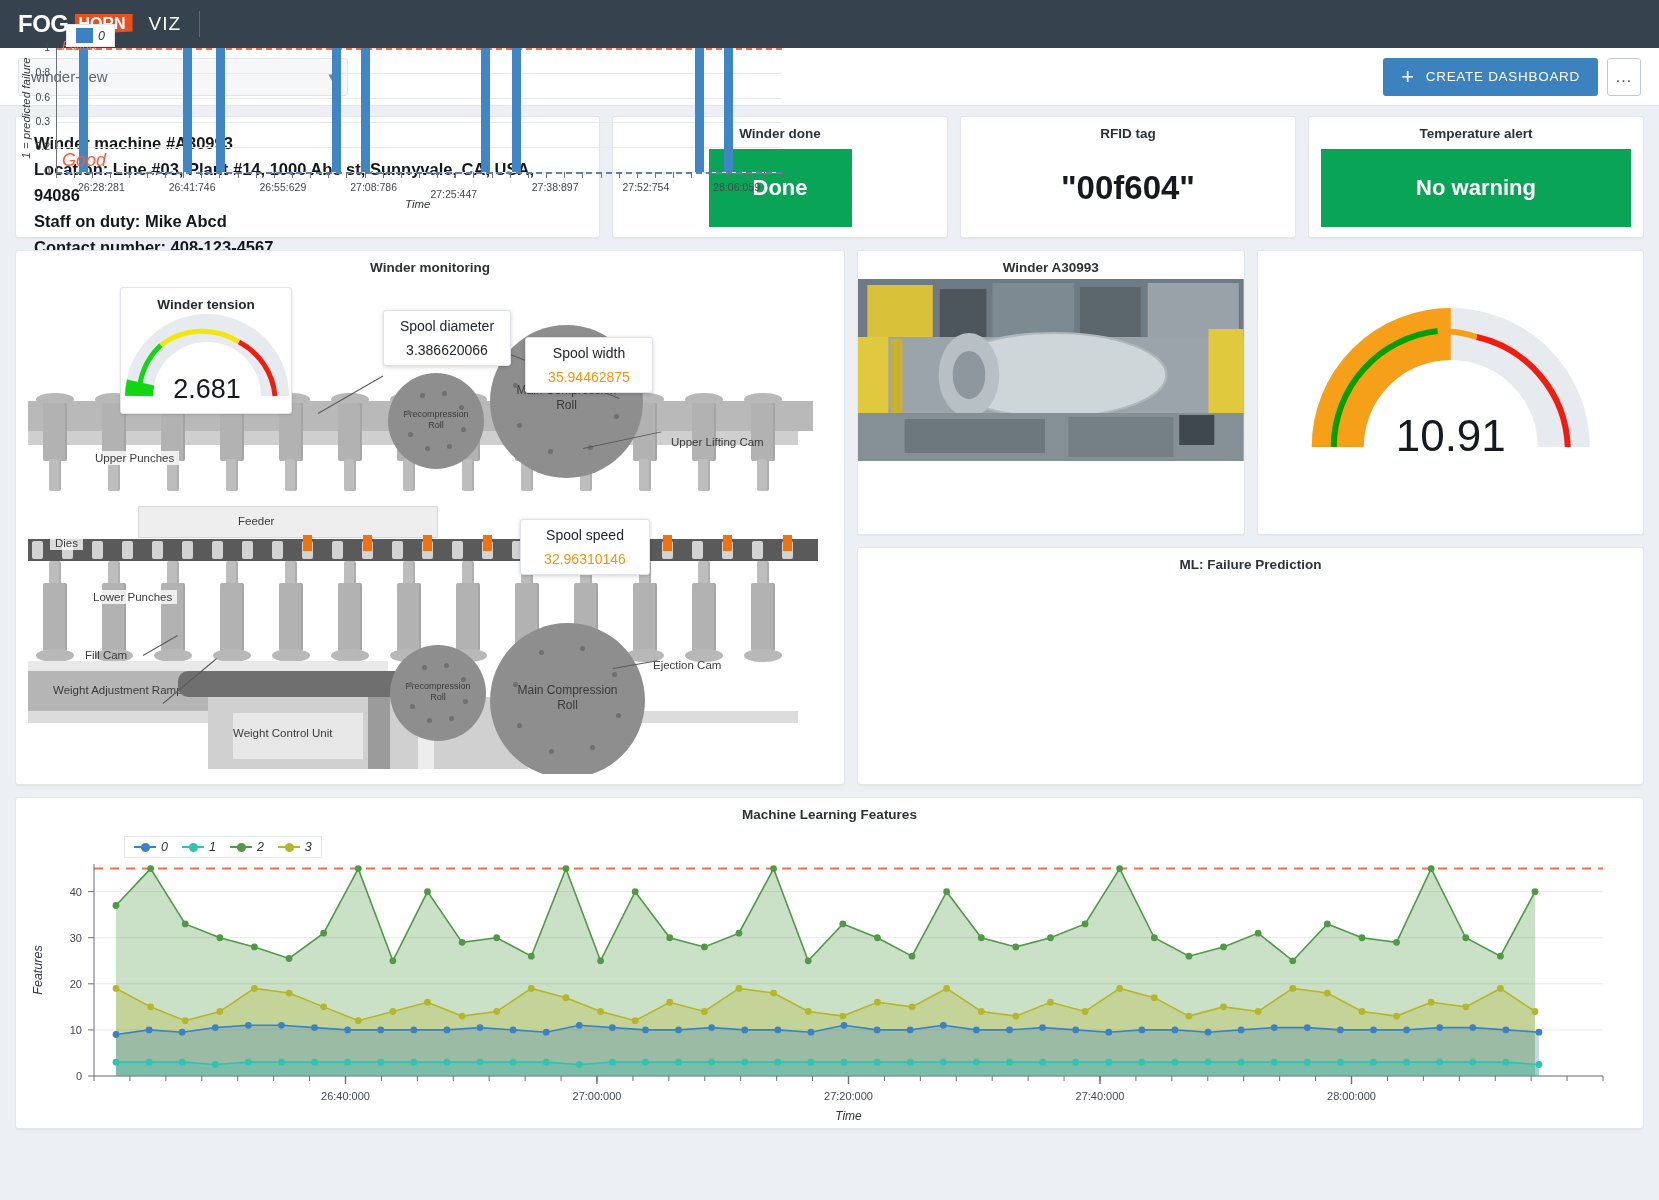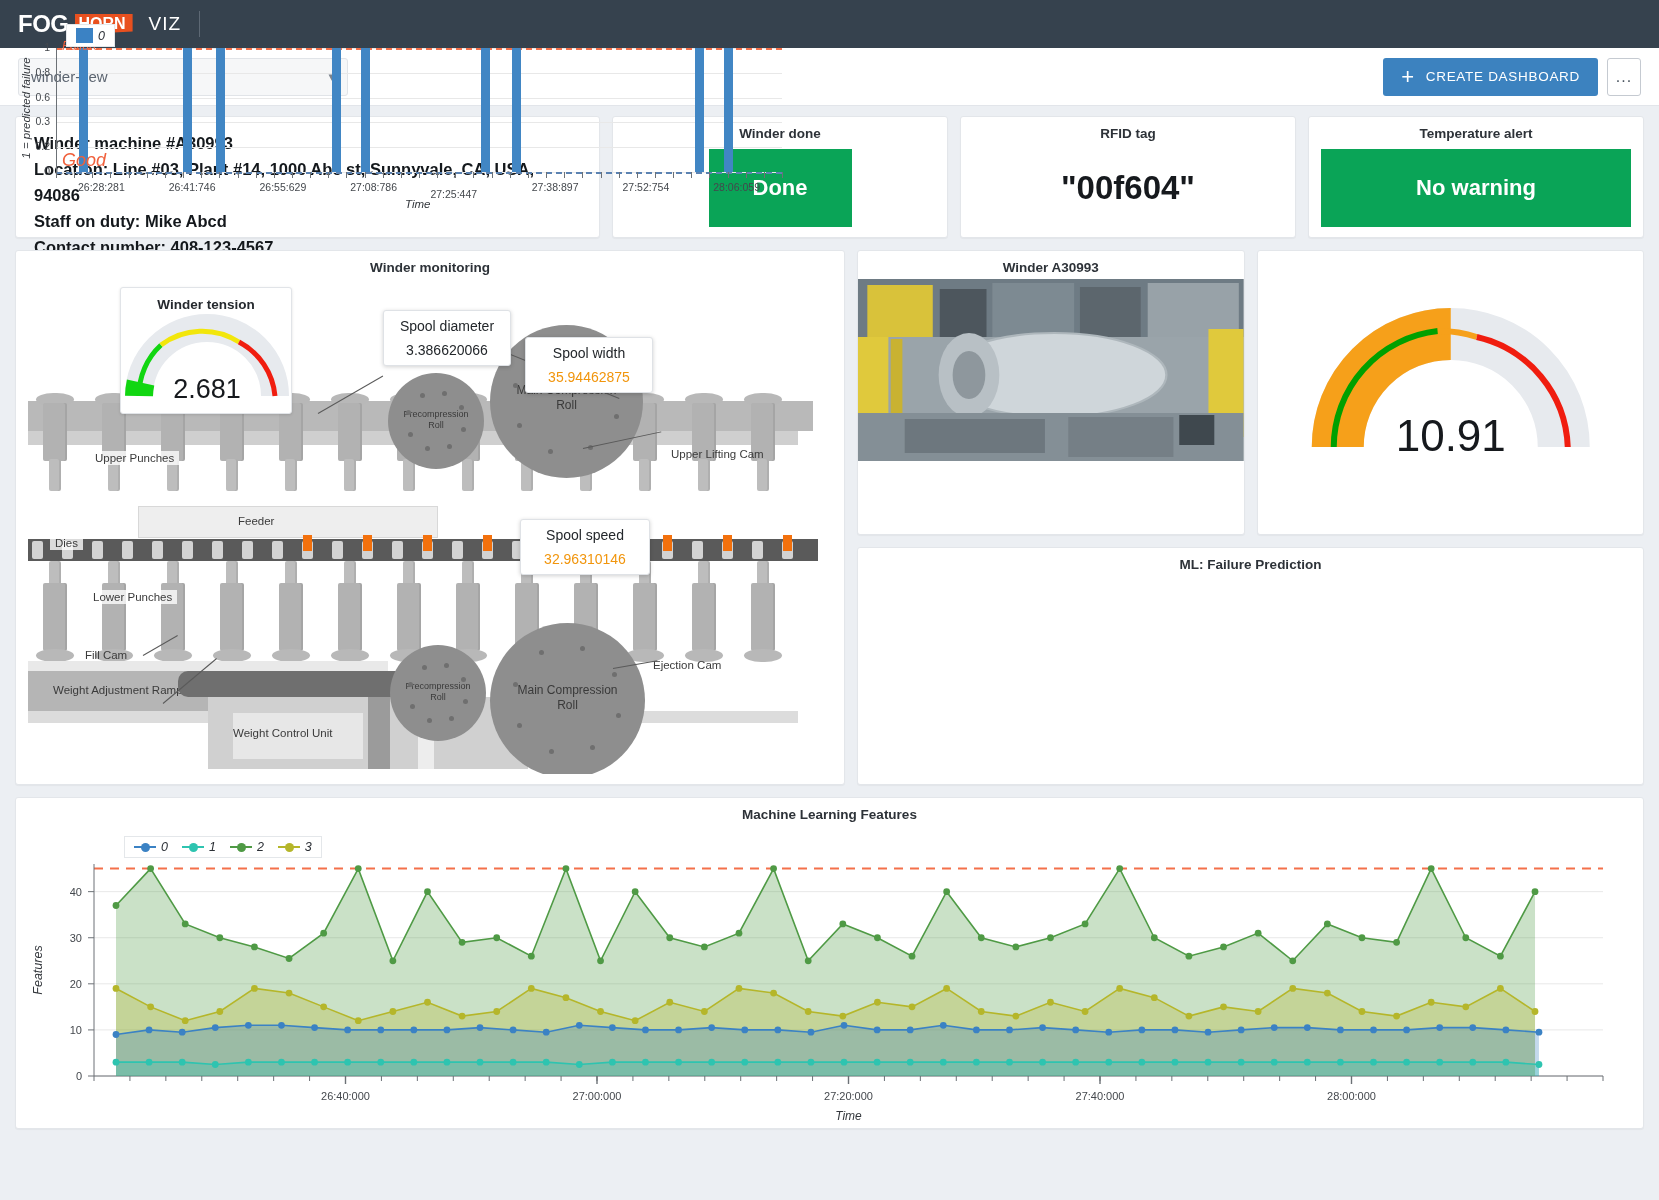--- a/index.html
+++ b/index.html
@@ -400,21 +400,21 @@
             <div style="position:absolute;left:588.0881704127827px;top:430.45809115971235px;width:5px;height:5px;border-radius:50%;background:#6f6f6f;"></div>
             <div style="position:absolute;left:561.6942706540602px;top:462.2624196017116px;width:5px;height:5px;border-radius:50%;background:#6f6f6f;"></div>
             <div style="position:absolute;left:520.5419088402876px;top:466.08817041278274px;width:5px;height:5px;border-radius:50%;background:#6f6f6f;"></div>
             <div style="position:absolute;left:488.73758039828846px;top:439.69427065406023px;width:5px;height:5px;border-radius:50%;background:#6f6f6f;"></div>
             <div style="position:absolute;left:484.91182958721726px;top:398.5419088402877px;width:5px;height:5px;border-radius:50%;background:#6f6f6f;"></div>
             <div style="position:absolute;left:511.30572934593977px;top:366.73758039828846px;width:5px;height:5px;border-radius:50%;background:#6f6f6f;"></div>
             <div style="position:absolute;left:552.4580911597124px;top:362.91182958721726px;width:5px;height:5px;border-radius:50%;background:#6f6f6f;"></div>
             <div style="position:absolute;left:584.2624196017116px;top:389.30572934593977px;width:5px;height:5px;border-radius:50%;background:#6f6f6f;"></div>
           </div>
 
-        <div class="dlabel" style="left:638px;top:164px;background:none;">Upper  Lifting Cam</div>
+        <div class="dlabel" style="left:638px;top:152px;background:none;">Upper  Lifting Cam</div>
         <div class="dlabel" style="left:620px;top:375px;background:none;">Ejection Cam</div>
 
         <div style="position:absolute;left:290px;top:130px;width:75px;height:1px;background:#5a5a5a;transform:rotate(-30deg);transform-origin:left center;"></div>
         <div style="position:absolute;left:480px;top:70px;width:120px;height:1px;background:#5a5a5a;transform:rotate(22deg);transform-origin:left center;"></div>
         <div style="position:absolute;left:555px;top:165px;width:80px;height:1px;background:#5a5a5a;transform:rotate(-12deg);transform-origin:left center;"></div>
         <div style="position:absolute;left:585px;top:385px;width:45px;height:1px;background:#5a5a5a;transform:rotate(-10deg);transform-origin:left center;"></div>
         <div style="position:absolute;left:115px;top:372px;width:40px;height:1px;background:#5a5a5a;transform:rotate(-30deg);transform-origin:left center;"></div>
         <div style="position:absolute;left:135px;top:420px;width:70px;height:1px;background:#5a5a5a;transform:rotate(-40deg);transform-origin:left center;"></div>
 
         <div class="gauge-box" style="left:92px;top:4px;width:172px;height:127px;">

